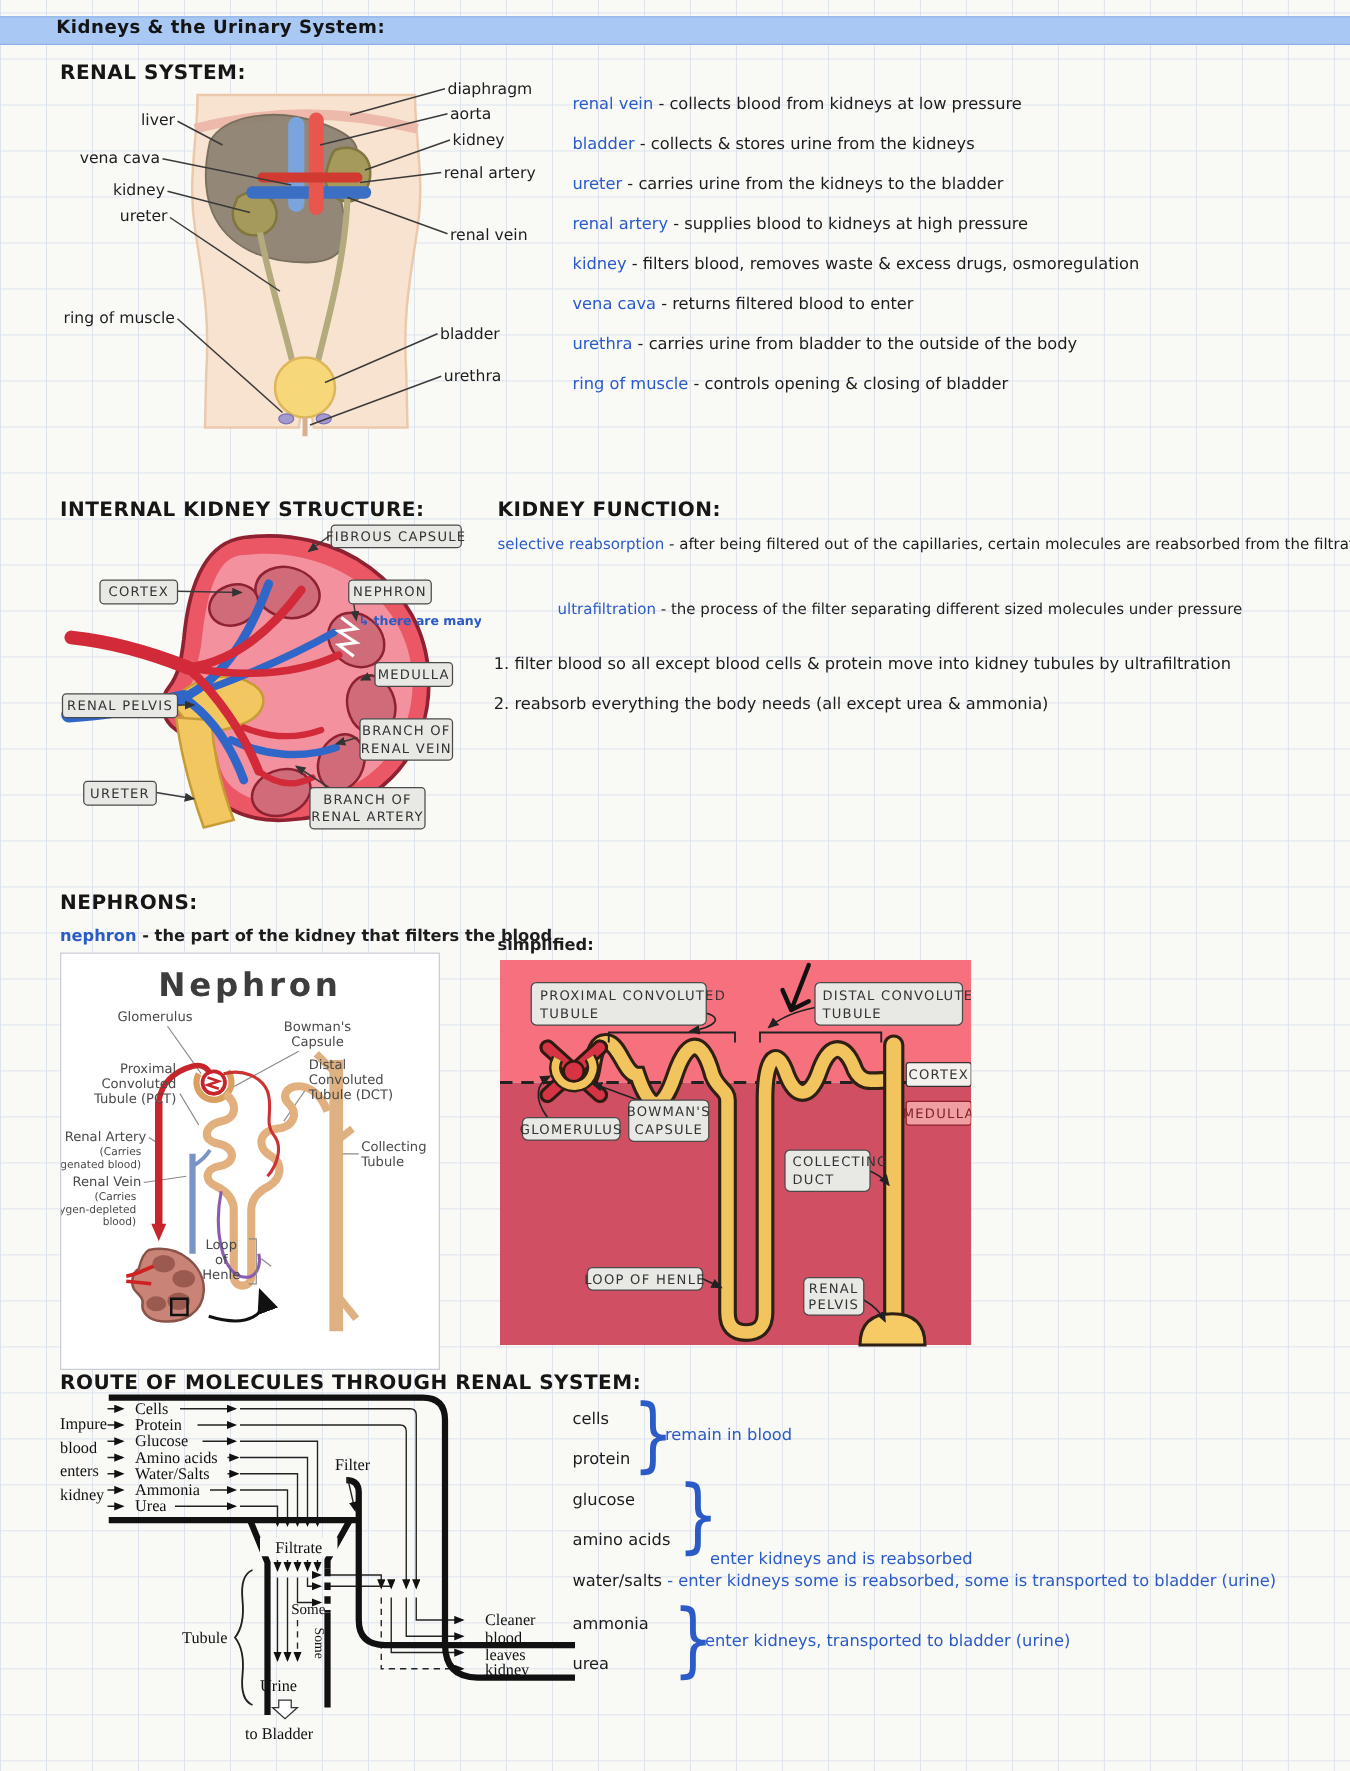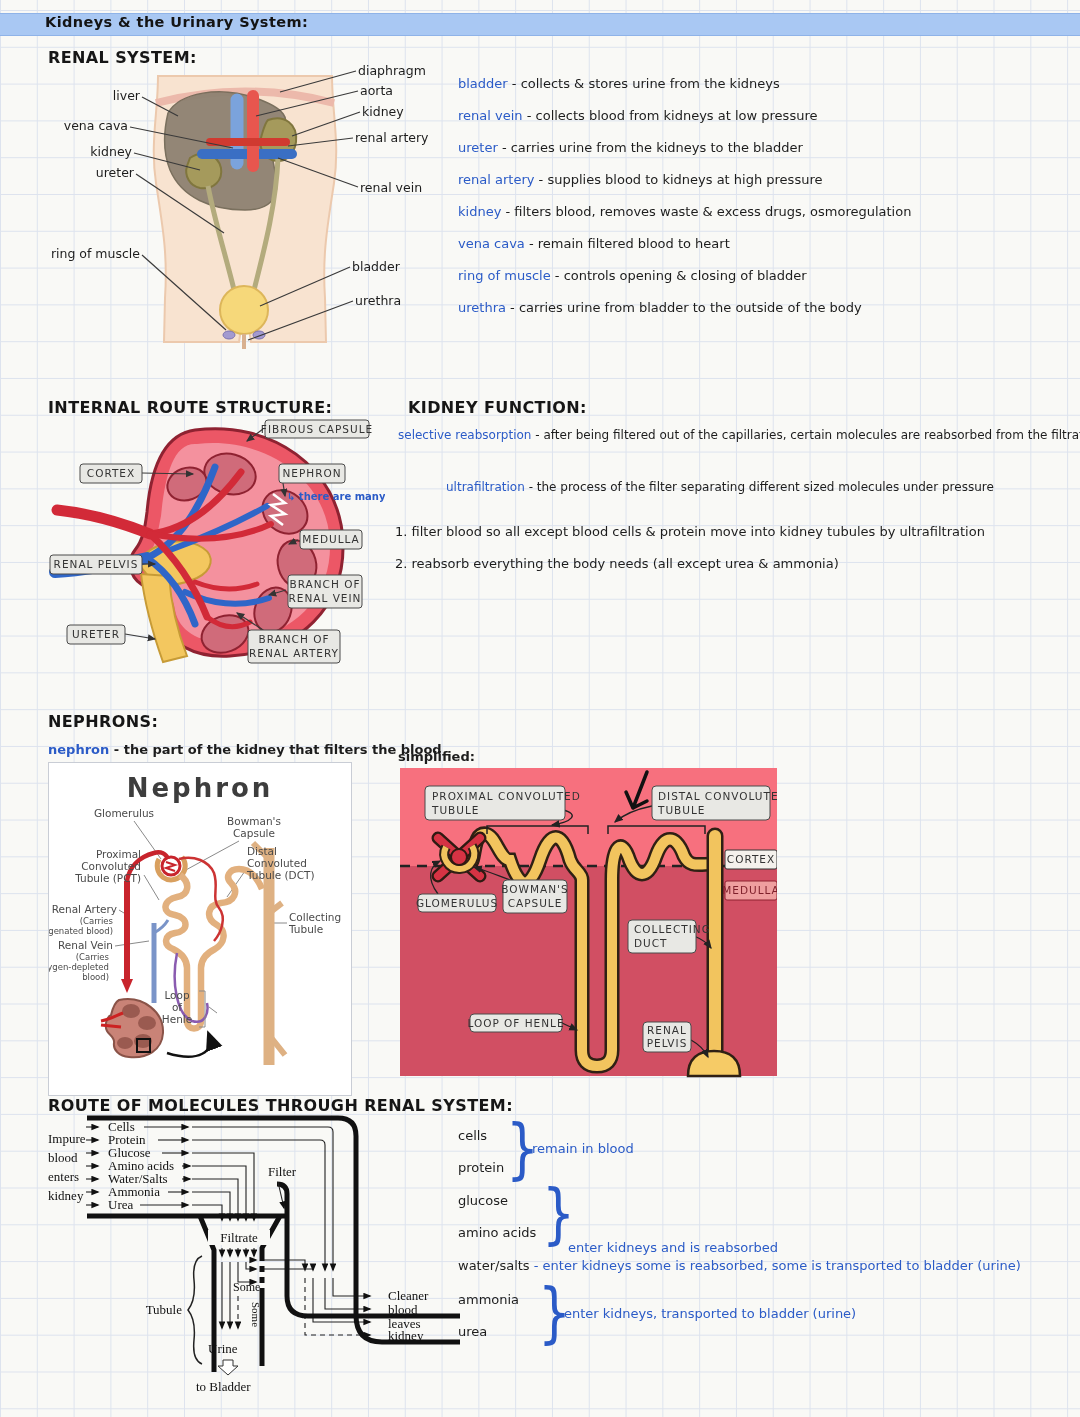--- a/index.html
+++ b/index.html
@@ -78,31 +78,31 @@
     <text class="lbl" x="312" y="213">bladder</text>
     <text class="lbl" x="315" y="247">urethra</text>
     <text class="lbl" x="100" y="42" text-anchor="end">liver</text>
     <text class="lbl" x="88" y="72" text-anchor="end">vena cava</text>
     <text class="lbl" x="92" y="98" text-anchor="end">kidney</text>
     <text class="lbl" x="94" y="119" text-anchor="end">ureter</text>
     <text class="lbl" x="100" y="200" text-anchor="end">ring of muscle</text>
   </svg>
 
   <div class="abs" style="left:458px;top:68px;width:620px;">
+    <div class="defline hw"><span class="hwb">renal vein</span> <span>- collects blood from kidneys at low pressure</span></div>
     <div class="defline hw"><span class="hwb">bladder</span> <span>- collects &amp; stores urine from the kidneys</span></div>
-    <div class="defline hw"><span class="hwb">renal vein</span> <span>- collects blood from kidneys at low pressure</span></div>
     <div class="defline hw"><span class="hwb">ureter</span> <span>- carries urine from the kidneys to the bladder</span></div>
     <div class="defline hw"><span class="hwb">renal artery</span> <span>- supplies blood to kidneys at high pressure</span></div>
     <div class="defline hw"><span class="hwb">kidney</span> <span>- filters blood, removes waste &amp; excess drugs, osmoregulation</span></div>
-    <div class="defline hw"><span class="hwb">vena cava</span> <span>- remain filtered blood to heart</span></div>
+    <div class="defline hw"><span class="hwb">vena cava</span> <span>- returns filtered blood to enter</span></div>
+    <div class="defline hw"><span class="hwb">urethra</span> <span>- carries urine from bladder to the outside of the body</span></div>
     <div class="defline hw"><span class="hwb">ring of muscle</span> <span>- controls opening &amp; closing of bladder</span></div>
-    <div class="defline hw"><span class="hwb">urethra</span> <span>- carries urine from bladder to the outside of the body</span></div>
-  </div>
-
-  <div class="abs hd" style="left:48px;top:398px;">INTERNAL ROUTE STRUCTURE:</div>
+  </div>
+
+  <div class="abs hd" style="left:48px;top:398px;">INTERNAL KIDNEY STRUCTURE:</div>
 
   <svg class="abs" style="left:45px;top:412px;" width="340" height="262" viewBox="0 0 340 262">
     <defs>
         <marker id="kd-ah" markerWidth="8" markerHeight="8" refX="6" refY="3" orient="auto">
           <path d="M0,0 L7,3 L0,6 Z" fill="#333"></path>
         </marker>
       </defs>
     <path d="M150,18 C225,8 295,55 298,130 C300,195 255,240 185,244 C150,246 122,232 118,205 C115,185 105,178 96,172 C84,164 82,148 90,138 C98,128 100,116 102,100 C106,55 120,22 150,18 Z" fill="#ec5766" stroke="#8f2231" stroke-width="3"></path>
     <path d="M152,32 C215,24 282,64 285,130 C287,186 248,226 186,230 C156,232 134,220 130,198 C128,182 118,174 109,168 C99,161 98,150 104,142 C112,131 113,118 116,104 C120,64 128,30 152,32 Z" fill="#f4919e"></path>
     <g fill="#d06b7a" stroke="#8f2231" stroke-width="2">
@@ -157,21 +157,21 @@
       <text class="bt" x="280" y="176" text-anchor="middle">BRANCH OF</text>
       <text class="bt" x="280" y="190" text-anchor="middle">RENAL VEIN</text>
       <rect class="box" x="22" y="213" width="58" height="19" rx="3"></rect>
         <text class="bt" x="51" y="226" text-anchor="middle">URETER</text>
       <rect class="box" x="203" y="218" width="92" height="33" rx="3"></rect>
       <text class="bt" x="249" y="231" text-anchor="middle">BRANCH OF</text>
       <text class="bt" x="249" y="245" text-anchor="middle">RENAL ARTERY</text>
     </g>
   </svg>
 
-  <div class="abs hd" style="left:408px;top:398px;">KIDNEY FUNCTION:</div>
+  <div class="abs hd" style="left:398px;top:398px;">KIDNEY FUNCTION:</div>
   <div class="abs hw nowrap" style="left:398px;top:428px;font-size:12px;">
     <span class="hwb">selective reabsorption</span> <span>- after being filtered out of the capillaries, certain molecules are reabsorbed from the filtrate</span>
   </div>
   <div class="abs hw nowrap" style="left:398px;top:480px;font-size:12px;margin-left:48px;">
     <span class="hwb">ultrafiltration</span> <span>- the process of the filter separating different sized molecules under pressure</span>
   </div>
   <div class="abs hw nowrap" style="left:395px;top:524px;">1. filter blood so all except blood cells &amp; protein move into kidney tubules by ultrafiltration</div>
   <div class="abs hw nowrap" style="left:395px;top:556px;">2. reabsorb everything the body needs  (all except urea &amp; ammonia)</div>
 
   <div class="abs hd" style="left:48px;top:712px;">NEPHRONS:</div>

